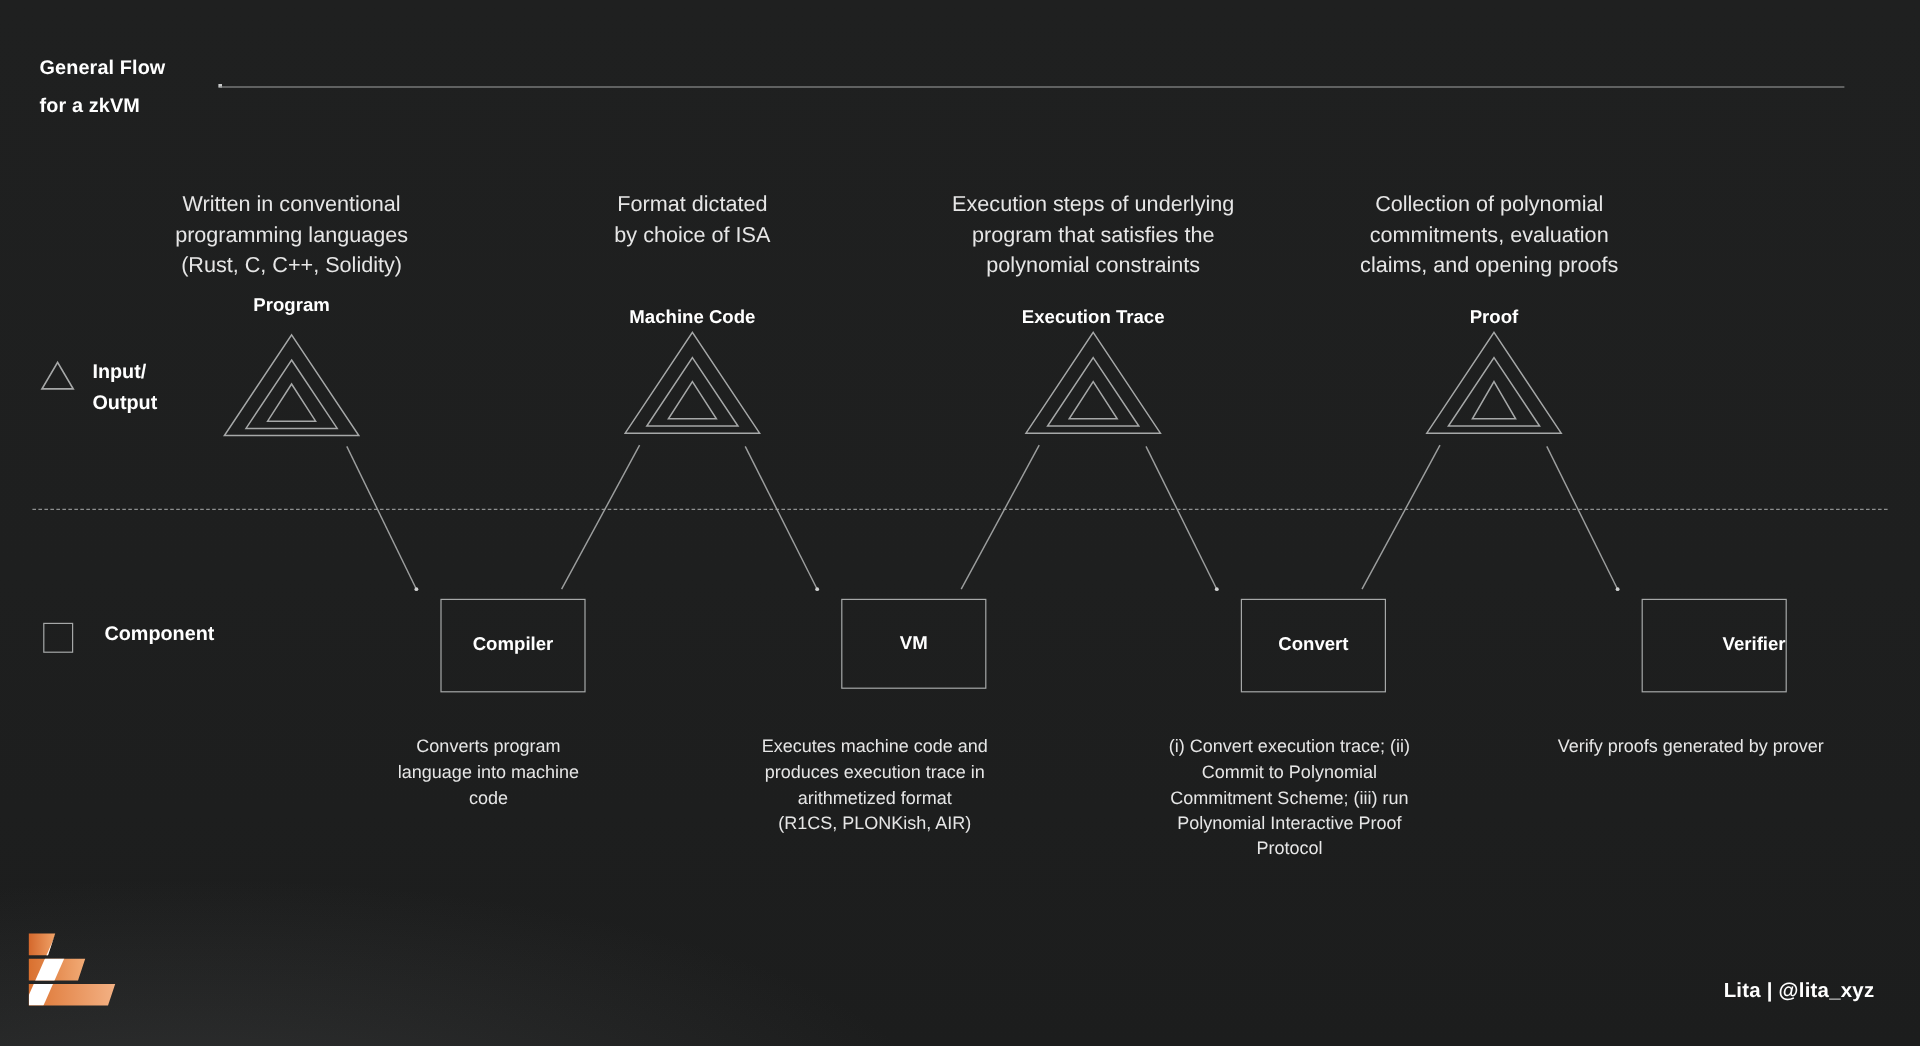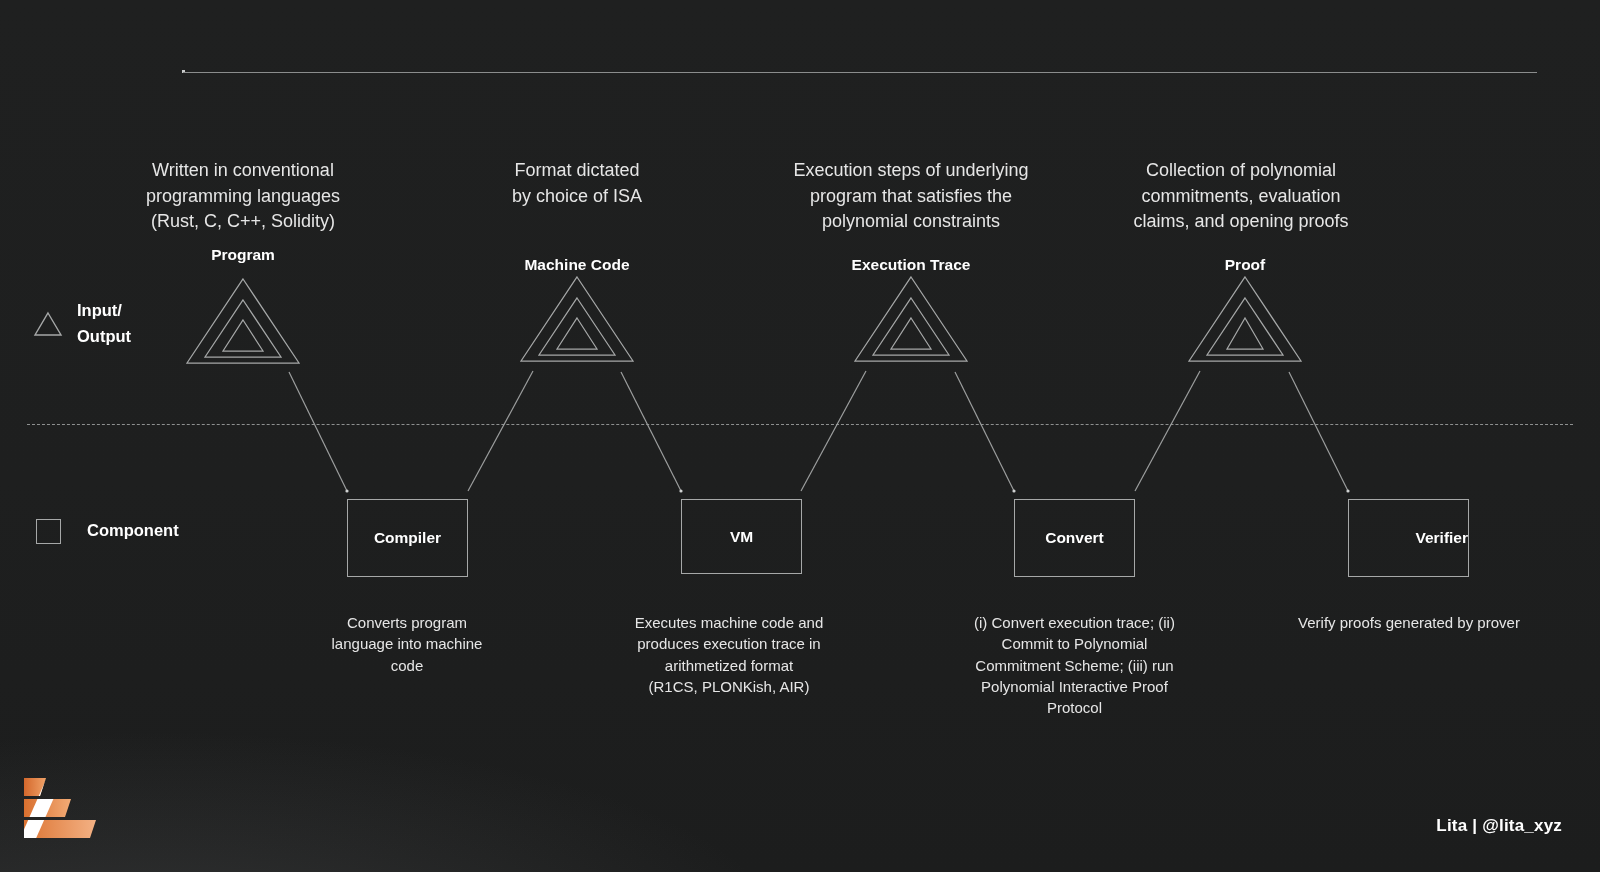--- a/index.html
+++ b/index.html
@@ -39,21 +39,21 @@
     background: #8b8d8d;
   }
   #title-rule-dot {
     position: absolute;
     left: 182px; top: 70px;
     width: 3px; height: 3px;
     background: #c9cbcb;
   }
 
   
-  .legend { position: absolute; display: flex; align-items: center; }
+  .legend { position: absolute; display: flex; align-items: flex-start; }
   #legend-io { left: 33px; top: 298px; }
   #legend-comp { left: 33px; top: 516px; }
   .legend-glyph {
     width: 30px; height: 30px;
     display: flex; align-items: center; justify-content: center;
     flex: 0 0 auto;
   }
   .legend-label {
     margin-left: 14px;
     font-size: 16.5px;
@@ -85,20 +85,21 @@
   }
 
   .comp-box {
     position: absolute;
     border: 1.3px solid #a6a8a8;
     display: flex; align-items: center; justify-content: center;
     font-size: 15.5px;
     font-weight: bold;
     color: #ffffff;
     background: transparent;
+    margin-left: 20px;
   }
   .comp-desc {
     position: absolute;
     text-align: center;
     font-size: 15px;
     line-height: 1.42;
     color: #e6e6e6;
   }
 
   
@@ -125,20 +126,22 @@
     font-weight: bold;
     color: #ffffff;
     letter-spacing: 0.2px;
   }
 </style>
 </head>
 <body>
 
 <div id="stage">
 
+  <div id="title" style="white-space: pre-line;">General Flow
+for a zkVM</div>
   <div id="title-rule-dot"></div>
   <div id="title-rule"></div>
 
   <div class="legend" id="legend-io">
     <span class="legend-glyph">
       <svg width="30" height="28" viewBox="0 0 30 28">
         <polygon points="15,3 28,25 2,25" fill="none" stroke="#a6a8a8" stroke-width="1.4"></polygon>
       </svg>
     </span>
     <span class="legend-label" style="white-space: pre-line;">Input/

